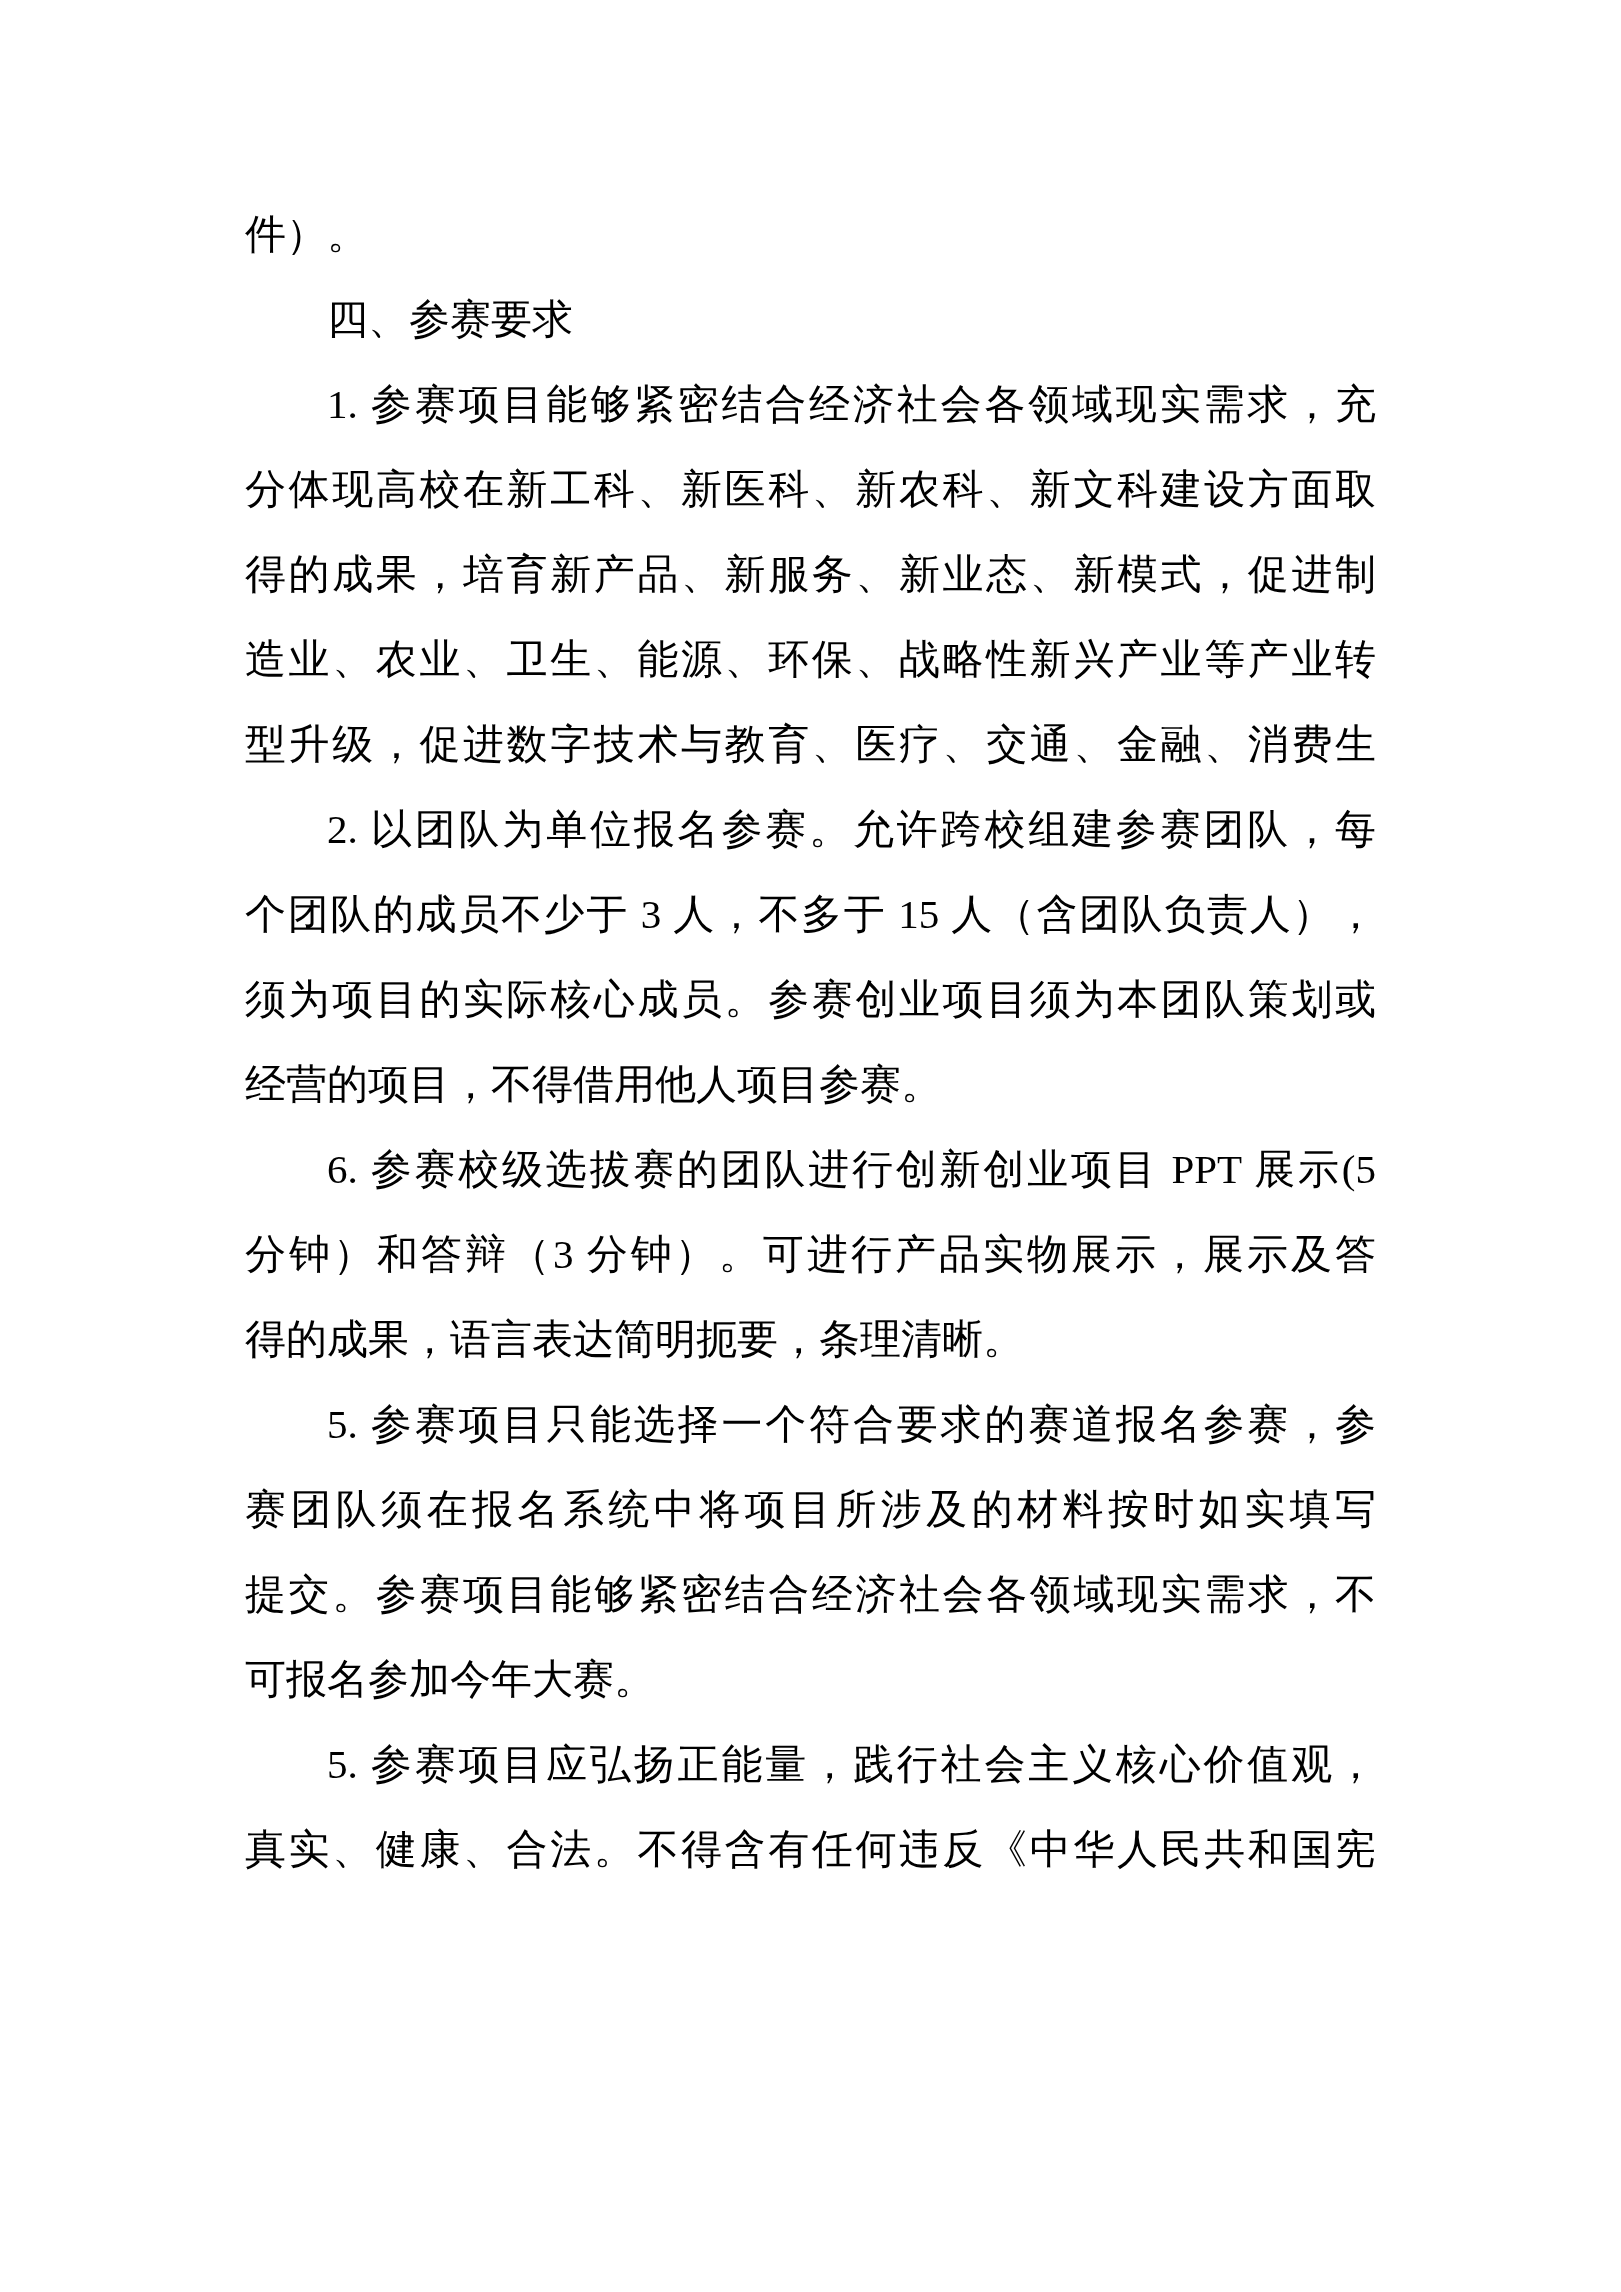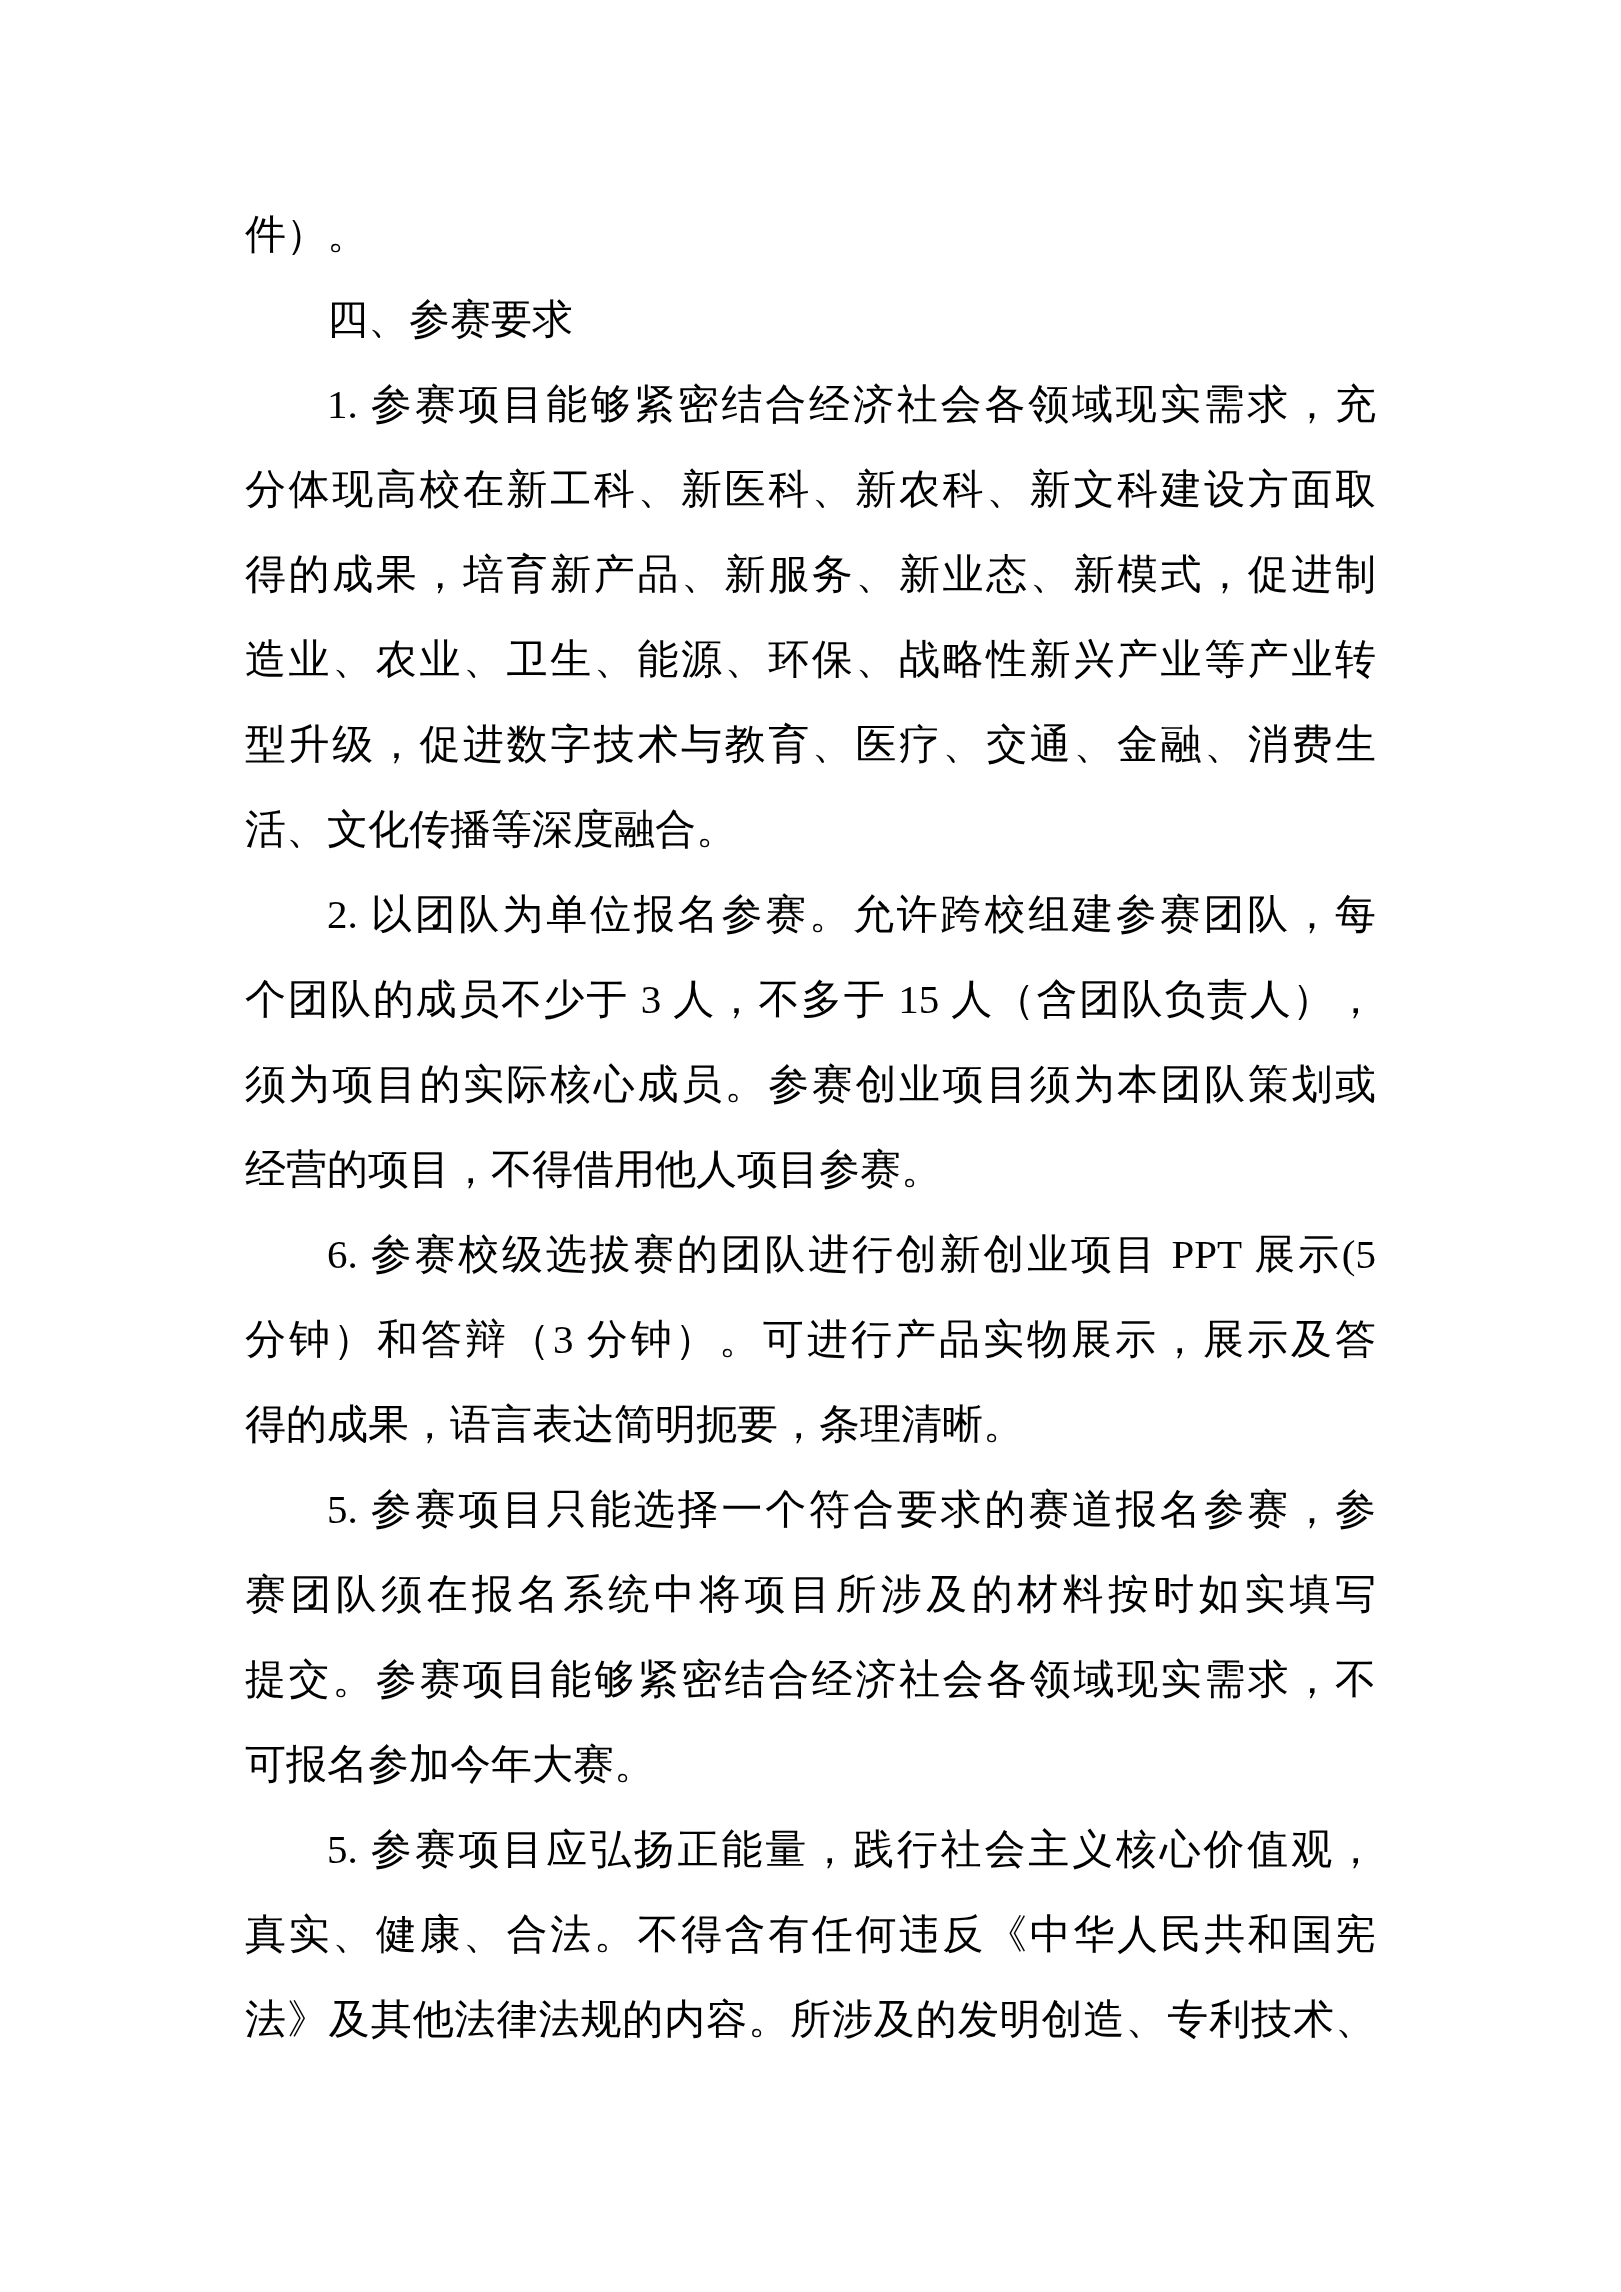--- a/index.html
+++ b/index.html
@@ -49,35 +49,33 @@
 
     <div class="line last">件）。</div>
 
     <div class="line heading indent">四、参赛要求</div>
 
     <div class="line indent">1. 参赛项目能够紧密结合经济社会各领域现实需求，充</div>
     <div class="line">分体现高校在新工科、新医科、新农科、新文科建设方面取</div>
     <div class="line">得的成果，培育新产品、新服务、新业态、新模式，促进制</div>
     <div class="line">造业、农业、卫生、能源、环保、战略性新兴产业等产业转</div>
     <div class="line">型升级，促进数字技术与教育、医疗、交通、金融、消费生</div>
-    <div class="line last">活、文化传播等深度融合。</div>
 
     <div class="line indent">2. 以团队为单位报名参赛。允许跨校组建参赛团队，每</div>
     <div class="line">个团队的成员不少于 3 人，不多于 15 人（含团队负责人），</div>
     <div class="line">须为项目的实际核心成员。参赛创业项目须为本团队策划或</div>
     <div class="line last">经营的项目，不得借用他人项目参赛。</div>
 
     <div class="line indent">6. 参赛校级选拔赛的团队进行创新创业项目 PPT 展示(5</div>
     <div class="line">分钟）和答辩（3 分钟）。可进行产品实物展示，展示及答</div>
     <div class="line last">得的成果，语言表达简明扼要，条理清晰。</div>
 
     <div class="line indent">5. 参赛项目只能选择一个符合要求的赛道报名参赛，参</div>
     <div class="line">赛团队须在报名系统中将项目所涉及的材料按时如实填写</div>
     <div class="line">提交。参赛项目能够紧密结合经济社会各领域现实需求，不</div>
     <div class="line last">可报名参加今年大赛。</div>
 
     <div class="line indent">5. 参赛项目应弘扬正能量，践行社会主义核心价值观，</div>
     <div class="line">真实、健康、合法。不得含有任何违反《中华人民共和国宪</div>
-    <div class="line">法》及其他法律法规的内容。所涉及的发明创造、专利技术、</div>
 
   </div>
 </div>
 
 
 </body></html>

